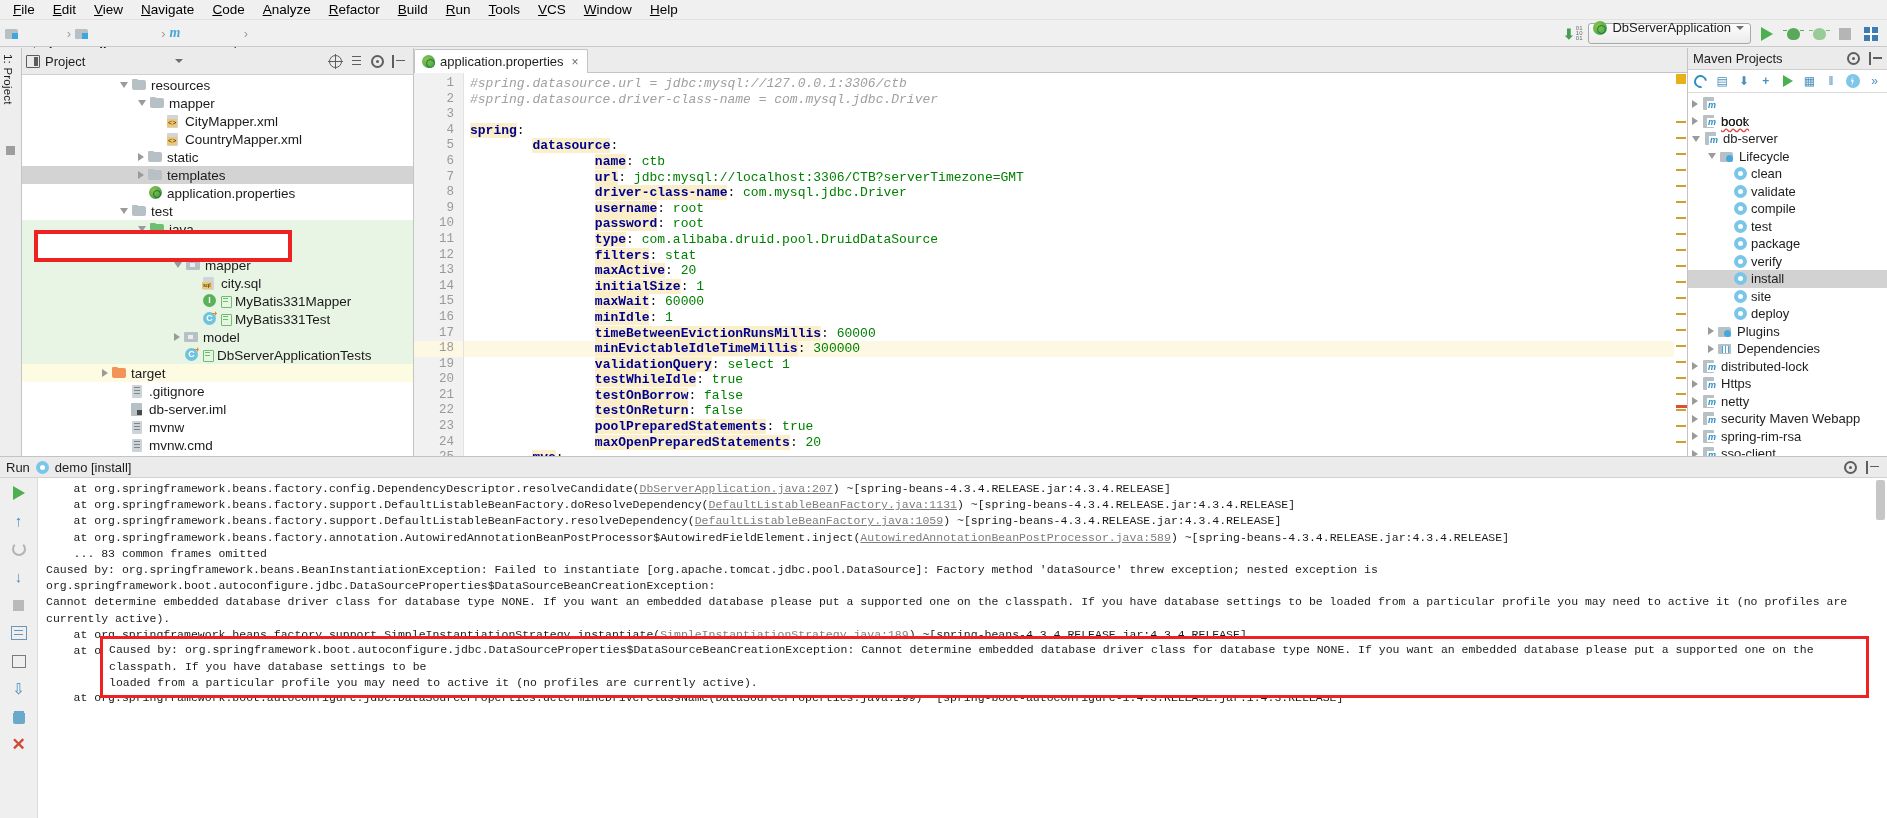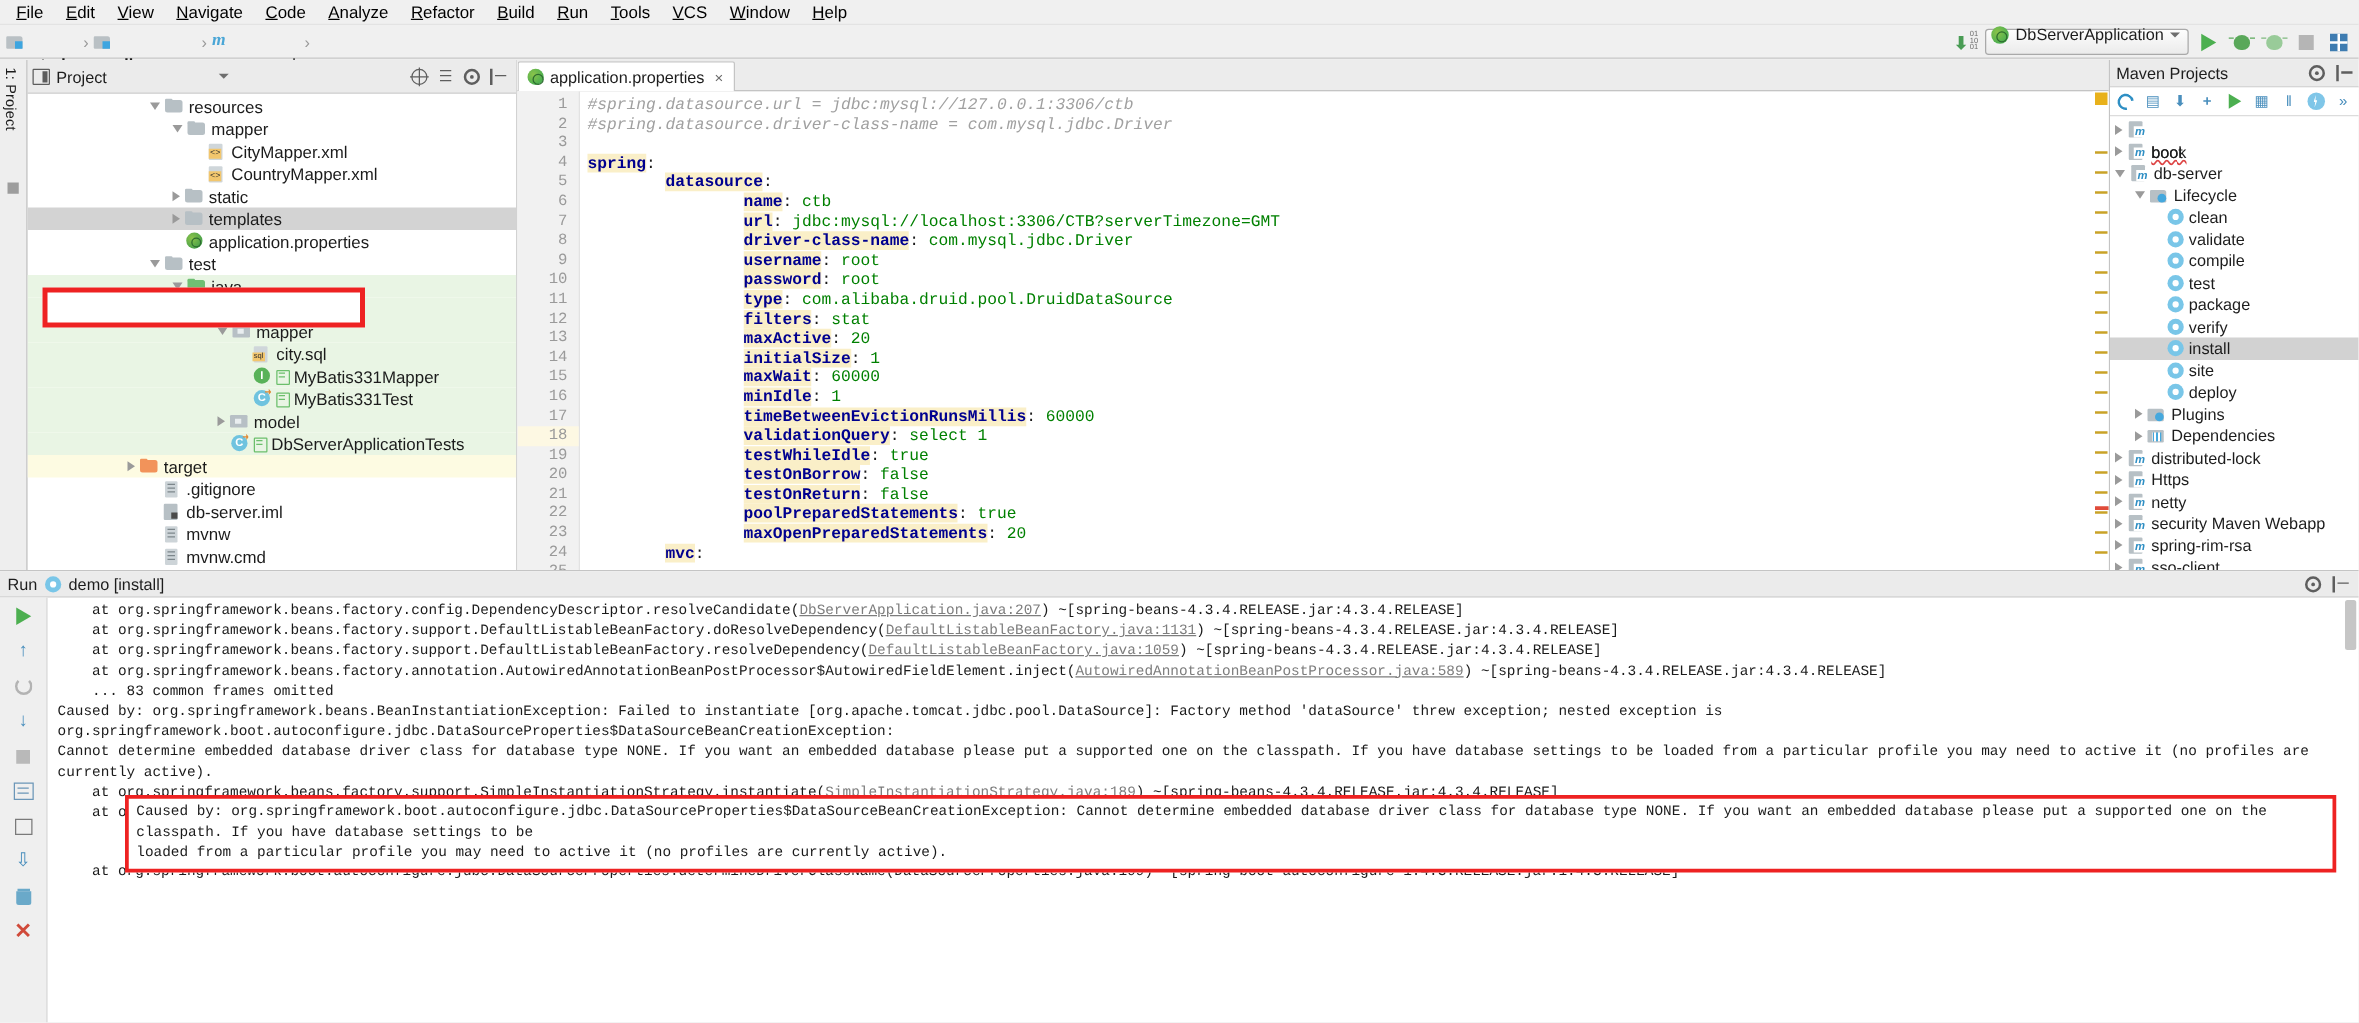--- a/index.html
+++ b/index.html
@@ -500,20 +500,21 @@
             <div class="cl">                <span class="key">driver-class-name</span><span class="pn">: </span><span class="val">com.mysql.jdbc.Driver</span></div>
             <div class="cl">                <span class="key">username</span><span class="pn">: </span><span class="val">root</span></div>
             <div class="cl">                <span class="key">password</span><span class="pn">: </span><span class="val">root</span></div>
             <div class="cl">                <span class="key">type</span><span class="pn">: </span><span class="val">com.alibaba.druid.pool.DruidDataSource</span></div>
             <div class="cl">                <span class="key">filters</span><span class="pn">: </span><span class="val">stat</span></div>
             <div class="cl">                <span class="key">maxActive</span><span class="pn">: </span><span class="val">20</span></div>
             <div class="cl">                <span class="key">initialSize</span><span class="pn">: </span><span class="val">1</span></div>
             <div class="cl">                <span class="key">maxWait</span><span class="pn">: </span><span class="val">60000</span></div>
             <div class="cl">                <span class="key">minIdle</span><span class="pn">: </span><span class="val">1</span></div>
             <div class="cl">                <span class="key">timeBetweenEvictionRunsMillis</span><span class="pn">: </span><span class="val">60000</span></div>
+            <div class="cl hl">                <span class="key">minEvictableIdleTimeMillis</span><span class="pn">: </span><span class="val">300000</span></div>
             <div class="cl">                <span class="key">validationQuery</span><span class="pn">: </span><span class="val">select 1</span></div>
             <div class="cl">                <span class="key">testWhileIdle</span><span class="pn">: </span><span class="val">true</span></div>
             <div class="cl">                <span class="key">testOnBorrow</span><span class="pn">: </span><span class="val">false</span></div>
             <div class="cl">                <span class="key">testOnReturn</span><span class="pn">: </span><span class="val">false</span></div>
             <div class="cl">                <span class="key">poolPreparedStatements</span><span class="pn">: </span><span class="val">true</span></div>
             <div class="cl">                <span class="key">maxOpenPreparedStatements</span><span class="pn">: </span><span class="val">20</span></div>
             <div class="cl">        <span class="key">mvc</span><span class="pn">:</span></div>
           </div>
         <div class="ed-marks" id="marks">
             <div class="topsq"></div>

